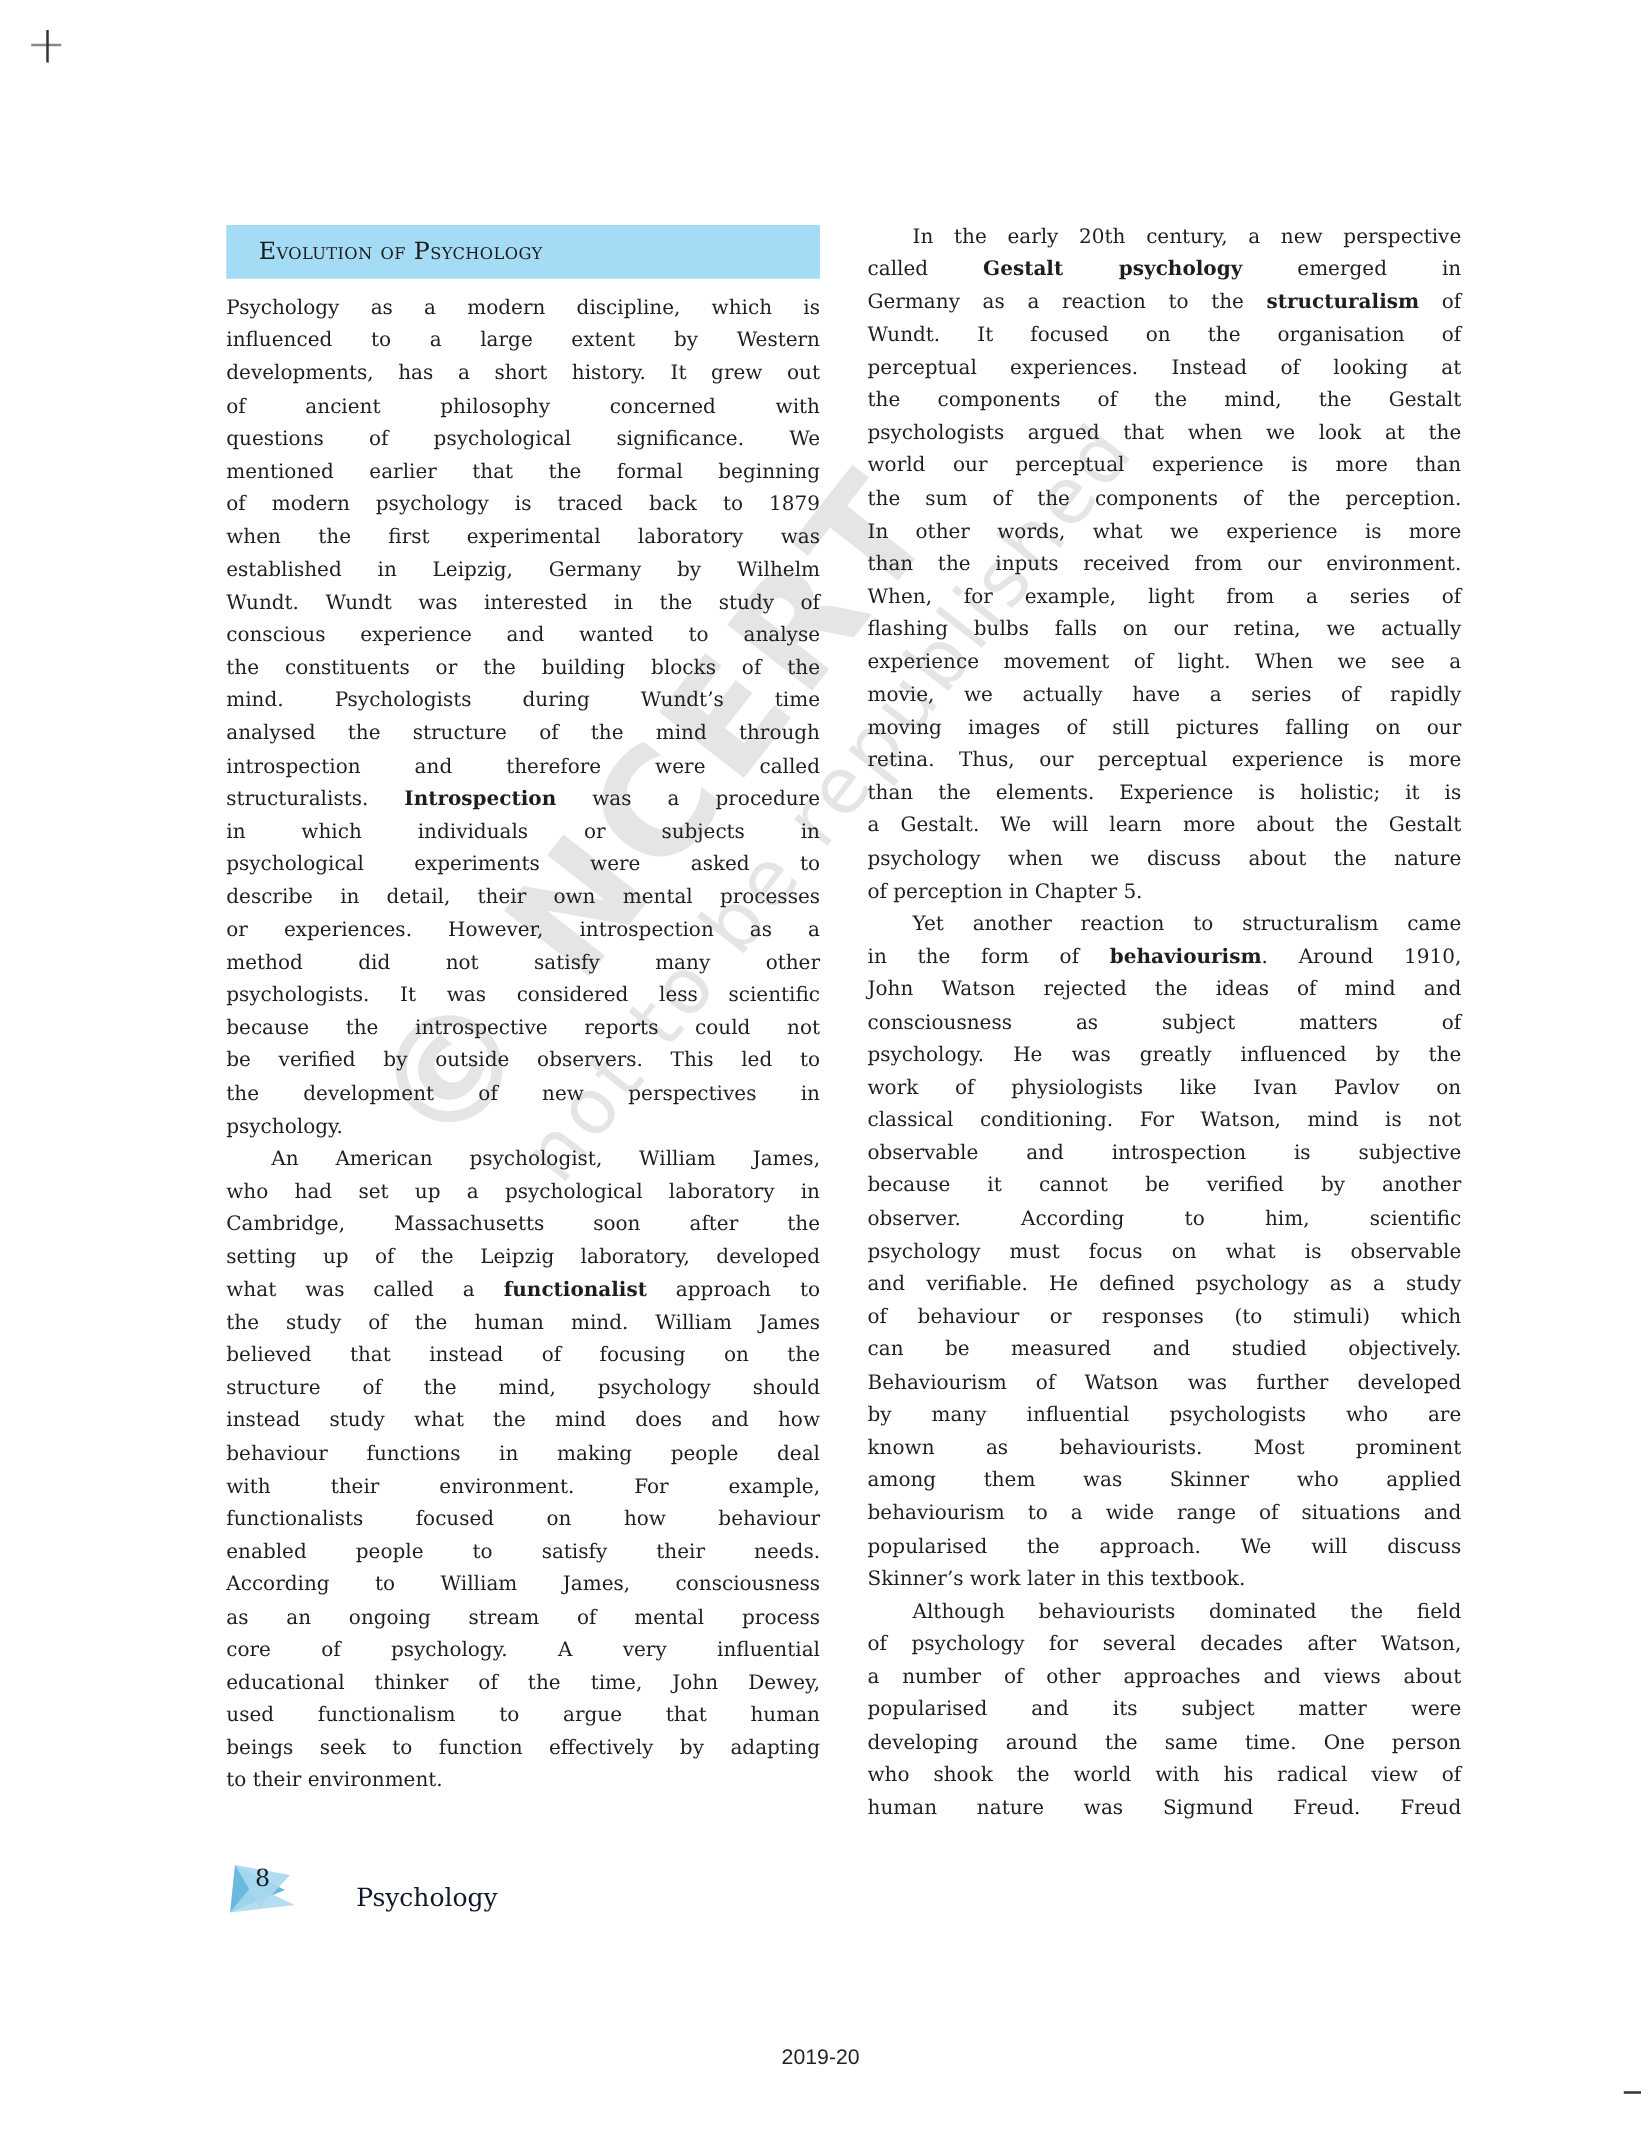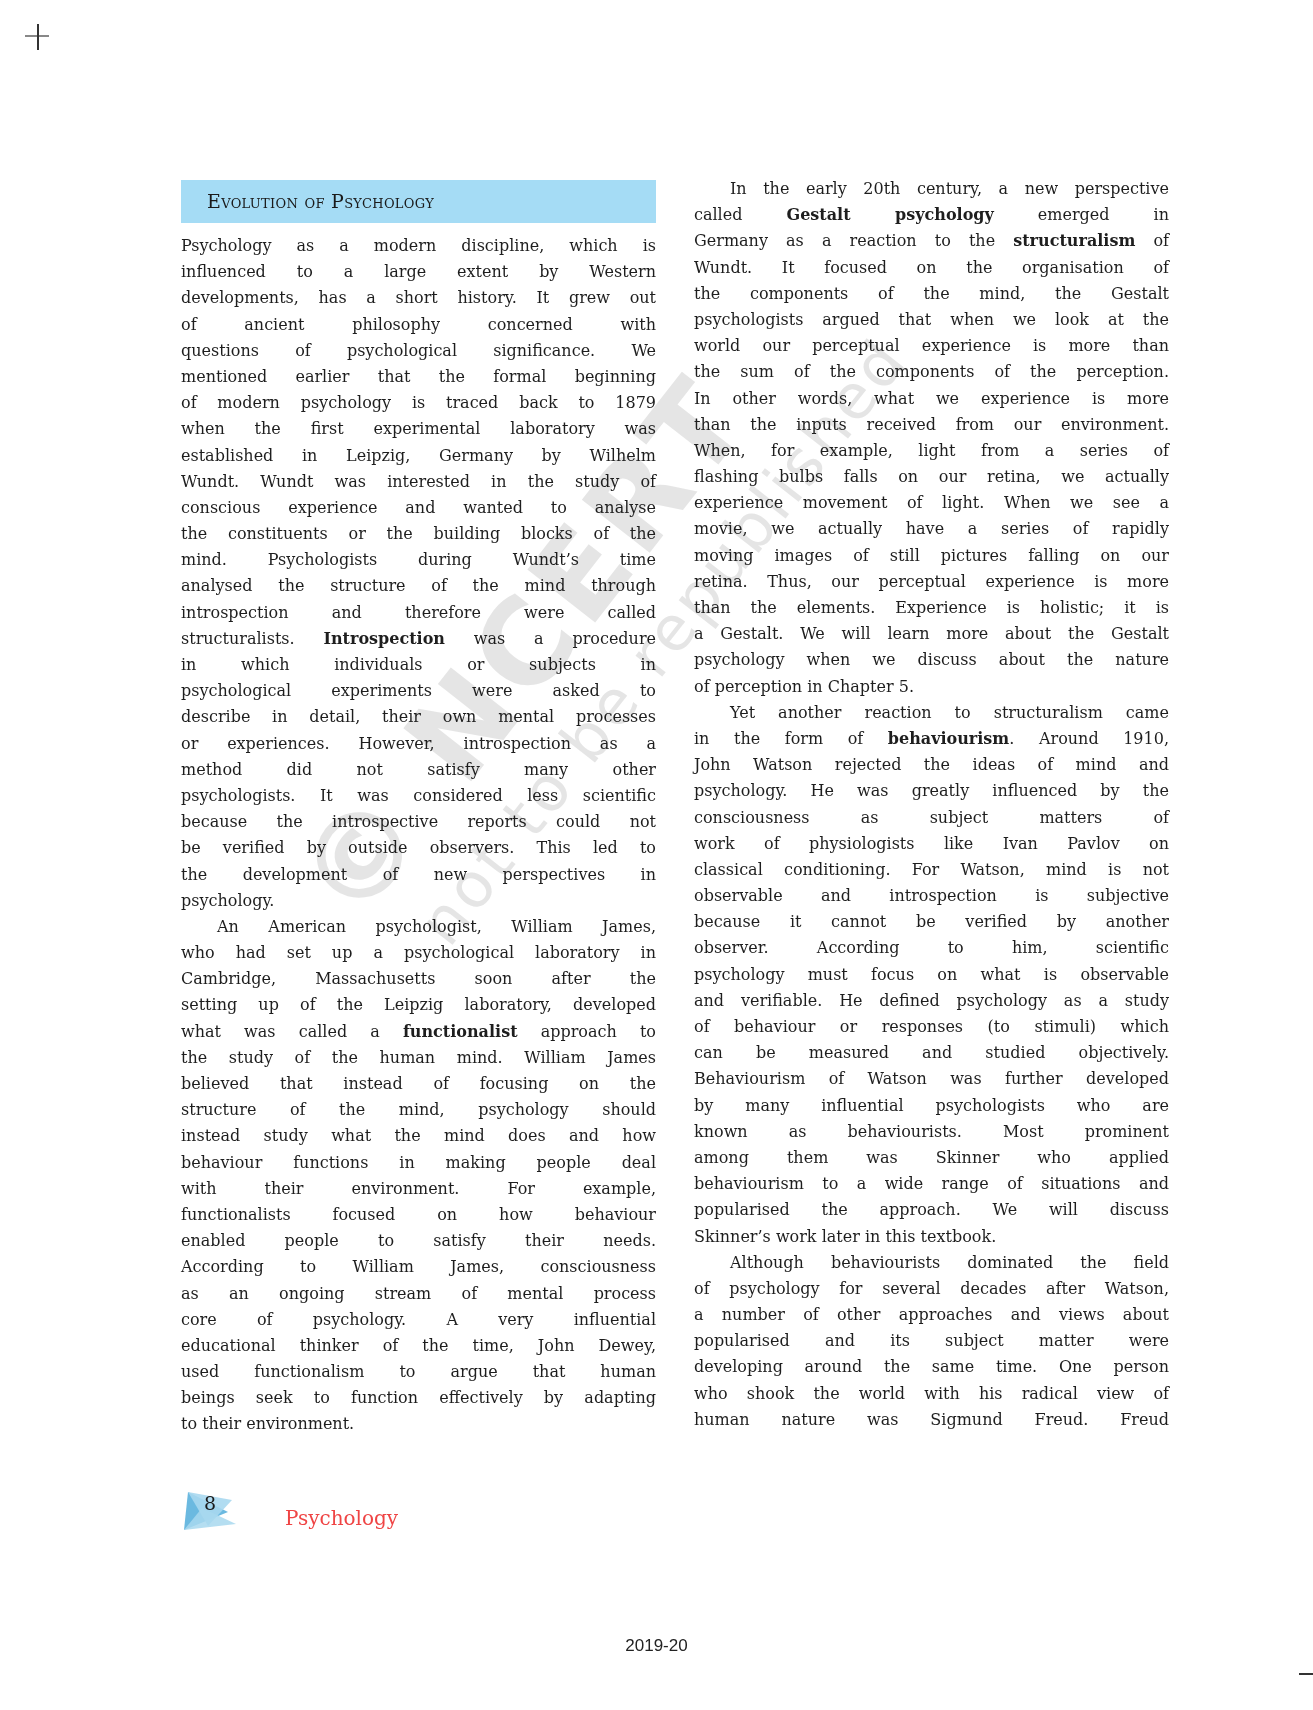--- a/index.html
+++ b/index.html
@@ -14,21 +14,21 @@
   .line span.inner { display:inline-block; width:100%; text-align:justify; text-align-last:justify; white-space:normal; }
   .line.last span.inner { text-align-last:left; }
   .line.indent span.inner { padding-left:36px; box-sizing:border-box; }
   .line b { font-weight:bold;margin-top:44px; }
   .watermark { position:absolute; left:270px; top:860px; transform:rotate(-52deg); transform-origin:left top;
                font-family:"DejaVu Sans", sans-serif; color:rgba(160,160,160,0.28); white-space:nowrap; pointer-events:none; }
   .wm1 { font-size:118px; font-weight:bold; letter-spacing:8px; }
   .wm2 { font-size:62px; margin-left:40px; letter-spacing:4px; }
   .badge { position:absolute; left:180px; top:1486px; width:60px; height:48px; }
   .page-num { position:absolute; left:204px; top:1492px; font-size:19px; color:#1a1a1a; }
-  .running-title { position:absolute; left:285px; top:1506px; font-size:20px; color:#ef4444; }
+  .running-title { position:absolute; left:285px; top:1506px; font-size:20px; color:#0f172a; }
   .year { position:absolute; left:0; width:1313px; top:1636px; text-align:center; font-family:"Liberation Sans", sans-serif; font-size:17px; color:#222; }
 </style>
 </head>
 <body>
 
 <div class="crop-mark" style="left:25px;top:35px;width:24px;height:2px;background:#888;"></div>
 <div class="crop-mark" style="left:37px;top:24px;width:2px;height:26px;"></div>
 <div class="crop-mark" style="left:1299px;top:1673px;width:14px;height:2px;"></div>
 
 <div class="watermark">
@@ -86,41 +86,42 @@
     <div class="line"><span class="inner">educational thinker of the time, John Dewey,</span></div>
     <div class="line"><span class="inner">used functionalism to argue that human</span></div>
     <div class="line"><span class="inner">beings seek to function effectively by adapting</span></div>
     <div class="line last"><span class="inner">to their environment.</span></div>
   </div>
 <div class="col" id="right-col" style="left:694px;top:176px;">
     <div class="line indent"><span class="inner">In the early 20th century, a new perspective</span></div>
     <div class="line"><span class="inner"><span>called </span><b>Gestalt psychology</b><span> emerged in</span></span></div>
     <div class="line"><span class="inner"><span>Germany as a reaction to the </span><b>structuralism</b><span> of</span></span></div>
     <div class="line"><span class="inner">Wundt. It focused on the organisation of</span></div>
+    <div class="line"><span class="inner">perceptual experiences. Instead of looking at</span></div>
     <div class="line"><span class="inner">the components of the mind, the Gestalt</span></div>
     <div class="line"><span class="inner">psychologists argued that when we look at the</span></div>
     <div class="line"><span class="inner">world our perceptual experience is more than</span></div>
     <div class="line"><span class="inner">the sum of the components of the perception.</span></div>
     <div class="line"><span class="inner">In other words, what we experience is more</span></div>
     <div class="line"><span class="inner">than the inputs received from our environment.</span></div>
     <div class="line"><span class="inner">When, for example, light from a series of</span></div>
     <div class="line"><span class="inner">flashing bulbs falls on our retina, we actually</span></div>
     <div class="line"><span class="inner">experience movement of light. When we see a</span></div>
     <div class="line"><span class="inner">movie, we actually have a series of rapidly</span></div>
     <div class="line"><span class="inner">moving images of still pictures falling on our</span></div>
     <div class="line"><span class="inner">retina. Thus, our perceptual experience is more</span></div>
     <div class="line"><span class="inner">than the elements. Experience is holistic; it is</span></div>
     <div class="line"><span class="inner">a Gestalt. We will learn more about the Gestalt</span></div>
     <div class="line"><span class="inner">psychology when we discuss about the nature</span></div>
     <div class="line last"><span class="inner">of perception in Chapter 5.</span></div>
     <div class="line indent"><span class="inner">Yet another reaction to structuralism came</span></div>
     <div class="line"><span class="inner"><span>in the form of </span><b>behaviourism</b><span>. Around 1910,</span></span></div>
     <div class="line"><span class="inner">John Watson rejected the ideas of mind and</span></div>
+    <div class="line"><span class="inner">consciousness as subject matters of</span></div>
     <div class="line"><span class="inner">psychology. He was greatly influenced by the</span></div>
-    <div class="line"><span class="inner">consciousness as subject matters of</span></div>
     <div class="line"><span class="inner">work of physiologists like Ivan Pavlov on</span></div>
     <div class="line"><span class="inner">classical conditioning. For Watson, mind is not</span></div>
     <div class="line"><span class="inner">observable and introspection is subjective</span></div>
     <div class="line"><span class="inner">because it cannot be verified by another</span></div>
     <div class="line"><span class="inner">observer. According to him, scientific</span></div>
     <div class="line"><span class="inner">psychology must focus on what is observable</span></div>
     <div class="line"><span class="inner">and verifiable. He defined psychology as a study</span></div>
     <div class="line"><span class="inner">of behaviour or responses (to stimuli) which</span></div>
     <div class="line"><span class="inner">can be measured and studied objectively.</span></div>
     <div class="line"><span class="inner">Behaviourism of Watson was further developed</span></div>

